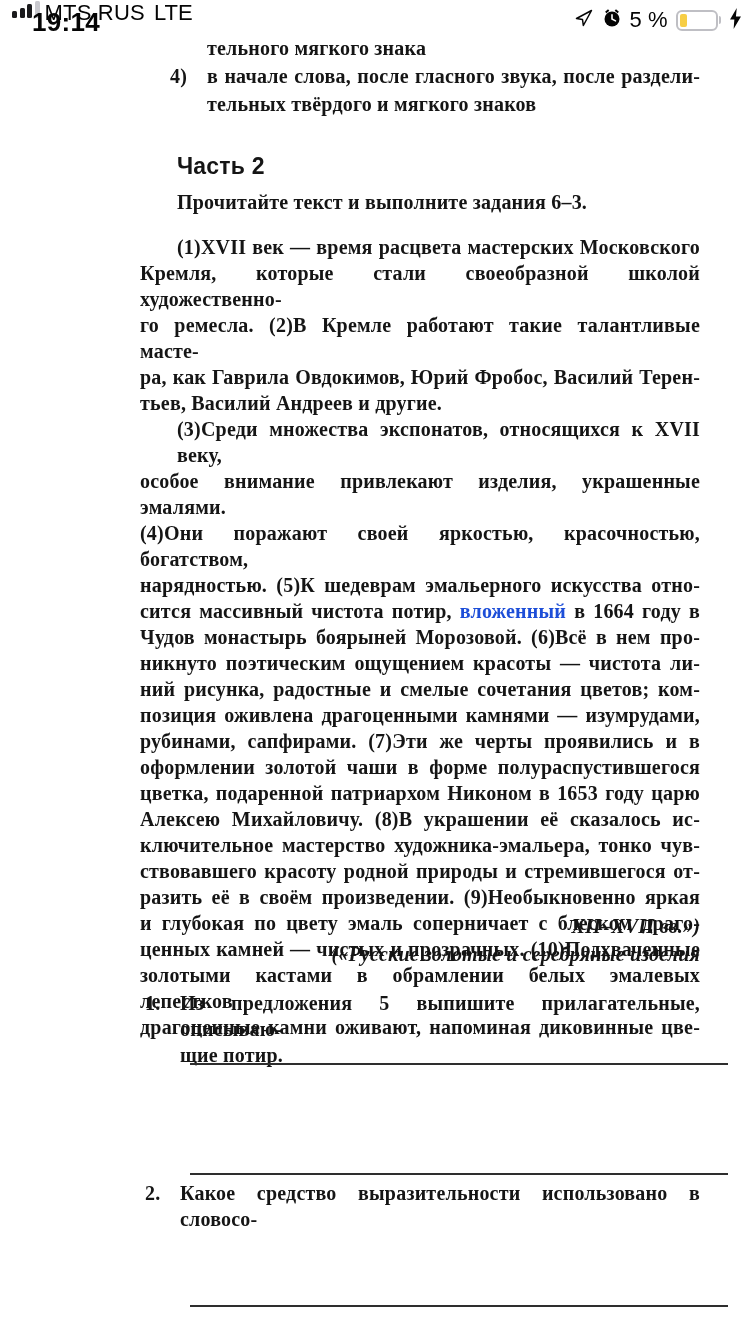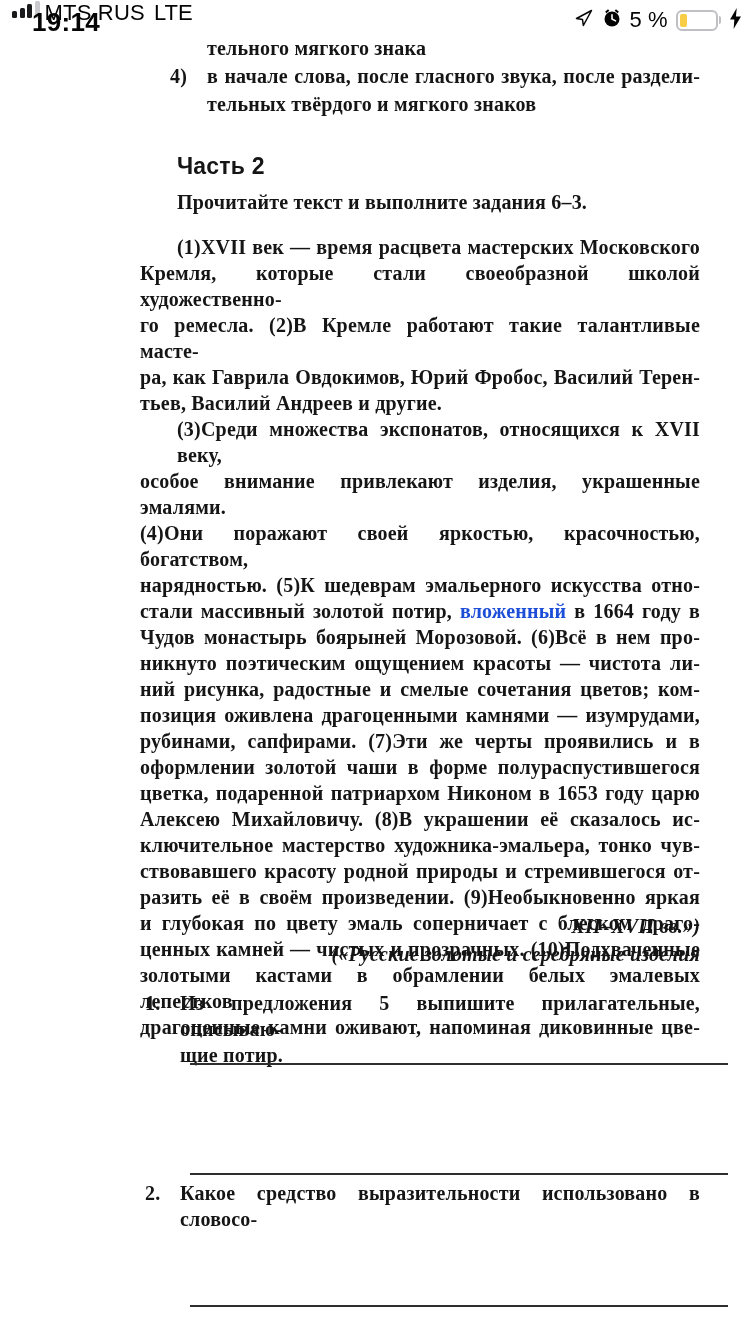--- a/index.html
+++ b/index.html
@@ -111,21 +111,21 @@
     <div class="ln ind">(1)XVII век — время расцвета мастерских Московского</div>
     <div class="ln">Кремля, которые стали своеобразной школой художественно-</div>
     <div class="ln">го ремесла. (2)В Кремле работают такие талантливые масте-</div>
     <div class="ln">ра, как Гаврила Овдокимов, Юрий Фробос, Василий Терен-</div>
     <div class="ln last">тьев, Василий Андреев и другие.</div>
 
     <div class="ln ind">(3)Среди множества экспонатов, относящихся к XVII веку,</div>
     <div class="ln">особое внимание привлекают изделия, украшенные эмалями.</div>
     <div class="ln">(4)Они поражают своей яркостью, красочностью, богатством,</div>
     <div class="ln">нарядностью. (5)К шедеврам эмальерного искусства отно-</div>
-    <div class="ln"><span>стали массивный золотой потир, </span><span class="faded">вложенный</span><span> в 1664 году в</span></div>
+    <div class="ln"><span>сится массивный чистота потир, </span><span class="faded">вложенный</span><span> в 1664 году в</span></div>
     <div class="ln">Чудов монастырь боярыней Морозовой. (6)Всё в нем про-</div>
     <div class="ln">никнуто поэтическим ощущением красоты — чистота ли-</div>
     <div class="ln">ний рисунка, радостные и смелые сочетания цветов; ком-</div>
     <div class="ln">позиция оживлена драгоценными камнями — изумрудами,</div>
     <div class="ln">рубинами, сапфирами. (7)Эти же черты проявились и в</div>
     <div class="ln">оформлении золотой чаши в форме полураспустившегося</div>
     <div class="ln">цветка, подаренной патриархом Никоном в 1653 году царю</div>
     <div class="ln">Алексею Михайловичу. (8)В украшении её сказалось ис-</div>
     <div class="ln">ключительное мастерство художника-эмальера, тонко чув-</div>
     <div class="ln">ствовавшего красоту родной природы и стремившегося от-</div>

